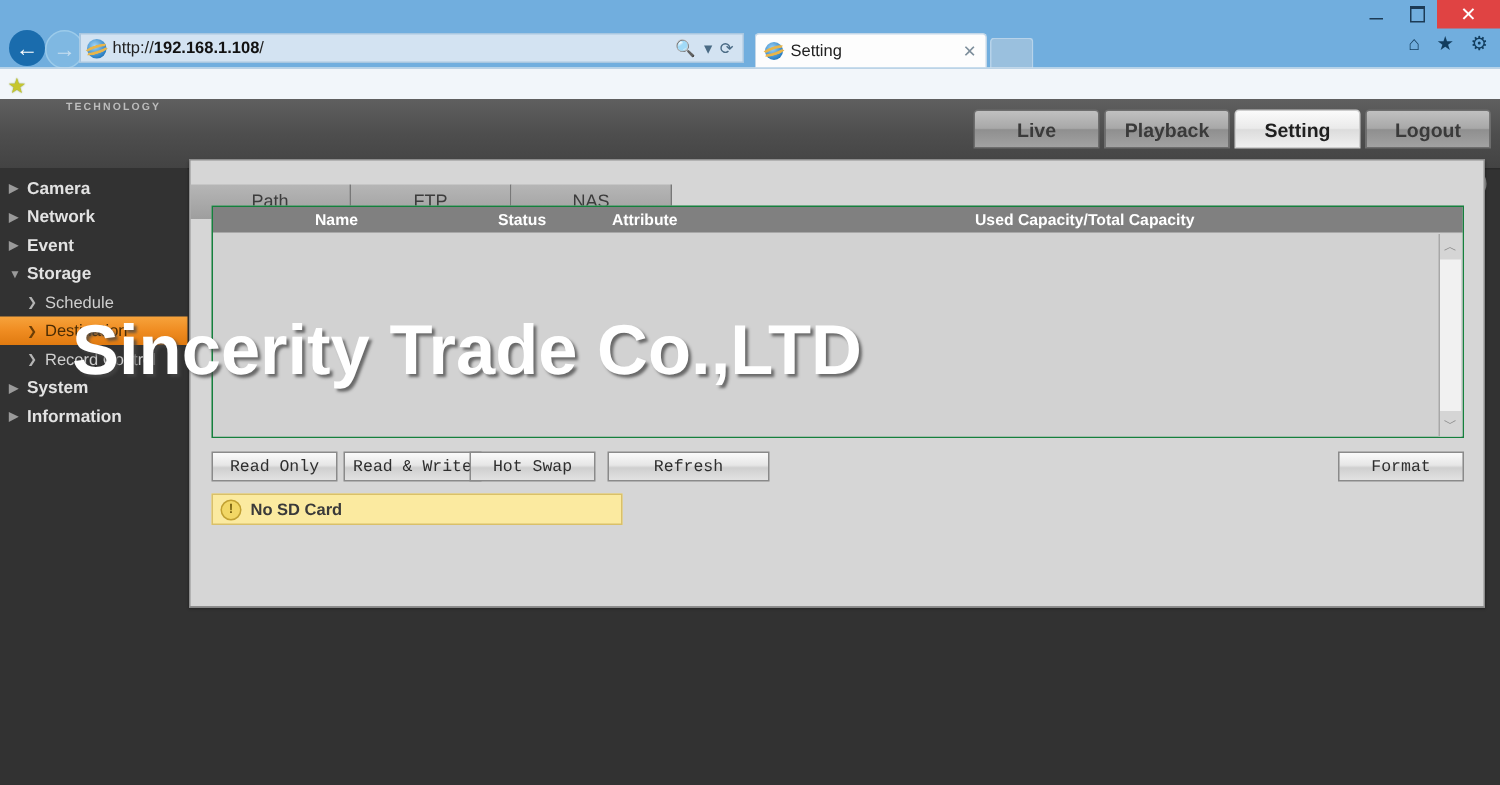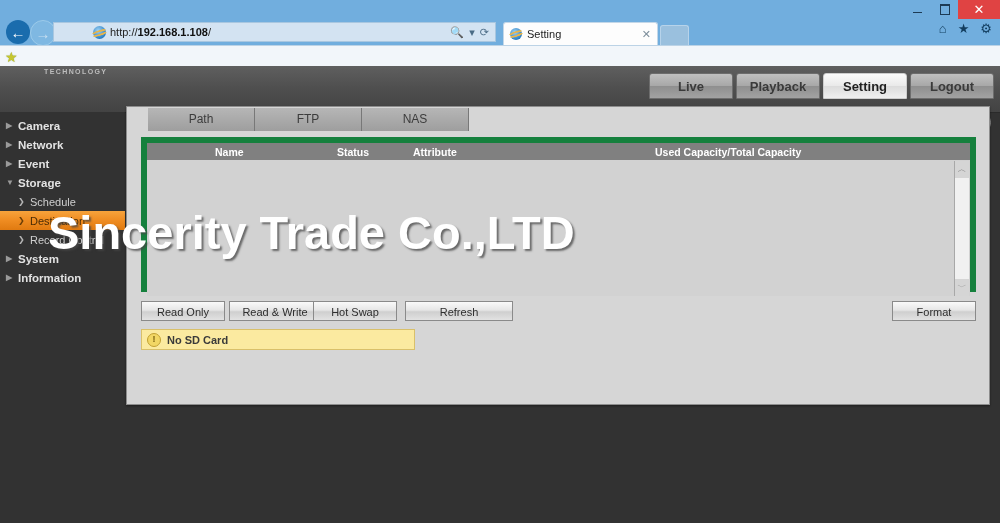--- a/index.html
+++ b/index.html
@@ -38,21 +38,21 @@
     position: absolute; top: 1px; width: 24px; height: 24px; border-radius: 50%;
     display: flex; align-items: center; justify-content: center;
     font-size: 15px; font-weight: bold;
   }
   .navbtn.back { left: 6px; background: #1a6cad; color: #fff; }
   .navbtn.fwd  { left: 30px; background: #7fb8e2; color: #c8dff0; border: 1px solid #9ccbea;}
 
   .urlbar {
     position: absolute; left: 53px; top: 3px; width: 443px; height: 20px;
     background: #d3e3f2; border: 1px solid #a9c7e0;
-    display: flex; align-items: center; box-sizing: border-box; padding-left: 35px;
+    display: flex; align-items: center; box-sizing: border-box;
   }
   .urlbar .ie-icon {
     width: 13px; height: 13px; margin-left: 4px; margin-right: 4px; flex: 0 0 auto;
     border-radius: 50%;
     background: radial-gradient(circle at 40% 35%, #9fd3f5 0%, #2a7fc4 70%, #17527f 100%);
     position: relative;
   }
   .urlbar .ie-icon:after{
     content:""; position:absolute; left:-2px; top:4px; width:17px; height:6px;
     border:2px solid #e8b54a; border-radius:50%; transform: rotate(-18deg);
@@ -174,38 +174,38 @@
     background: #d6d6d6; border: 1px solid #8d8d8d;
     box-shadow: 0 1px 2px rgba(0,0,0,0.4);
   }
   .help-icon {
     position: absolute; left: 970px; top: 46px; width: 19px; height: 19px;
     border-radius: 50%; background: #4a4a4a; border: 1px solid #8f8f8f;
     color: #e0e0e0; font-size: 12px; font-weight: bold; text-align: center;
     line-height: 18px;
   }
 
-  .tabs { position: absolute; left: 0; top: 1px; height: 23px; display: flex; margin-left: 21px; }
+  .tabs { position: absolute; left: 0; top: 16px; height: 23px; display: flex; }
   .ttab {
     width: 107px; height: 23px; line-height: 23px; text-align: center;
     font-size: 12px; color: #3c3c3c;
     background: linear-gradient(to bottom,#b6b6b6,#9e9e9e);
     border-right: 1px solid #787878; box-sizing: border-box;
   }
   .ttab.active {
     font-weight: bold; color: #202020;
     background: linear-gradient(to bottom,#e8e8e8,#d2d2d2);
   }
 
   .panel {
     position: absolute; left: 8px; top: 30px; width: 846px; height: 258px;
   }
   .table {
     position: absolute; left: 6px; top: 0; width: 835px; height: 155px;
-    border: 6px solid #15803d; background: #d0d0d0; box-sizing: border-box;
+    border: 1px solid #15803d; background: #d0d0d0; box-sizing: border-box;
   }
   .thead {
     height: 17px; background: #808080; display: flex; align-items: center;
     color: #fff; font-size: 10.5px; font-weight: bold; position: relative;
   }
   .thead .c { position: absolute; }
   .tbody { height: 136px; background: #d2d2d2; }
 
   .vscroll {
     position: absolute; right: 1px; top: 18px; width: 14px; height: 135px;
@@ -214,21 +214,21 @@
     align-items: center;
   }
   .vscroll .arr { font-size: 9px; color: #8d8d8d; padding: 2px 0; }
   .vscroll .track { flex: 1; width: 100%; background: #f1f1f1; }
 
   .btnrow { position: absolute; left: 6px; top: 164px; width: 835px; height: 21px; }
   .btn3d {
     position: absolute; top: 0; height: 20px; line-height: 20px; text-align: center;
     font-size: 11px; color: #2e2e2e;
     background: linear-gradient(to bottom,#fafafa 0%,#e6e6e6 45%,#cfcfcf 55%,#e2e2e2 100%);
-    border: 1px solid #8a8a8a; box-sizing: border-box;
+    border: 1px solid #8a8a8a; box-sizing: border-box; font-family: Liberation Mono, monospace;
   }
 
   .warnbar {
     position: absolute; left: 6px; top: 192px; width: 274px; height: 21px;
     background: #fbeaa0; border: 1px solid #d9c06a; box-sizing: border-box;
     display: flex; align-items: center;
   }
   .warnbar .wicon {
     width: 12px; height: 12px; border-radius: 50%; margin: 0 6px 0 5px;
     background: #f2d765; border: 1px solid #c2a132; color: #7a6312;

